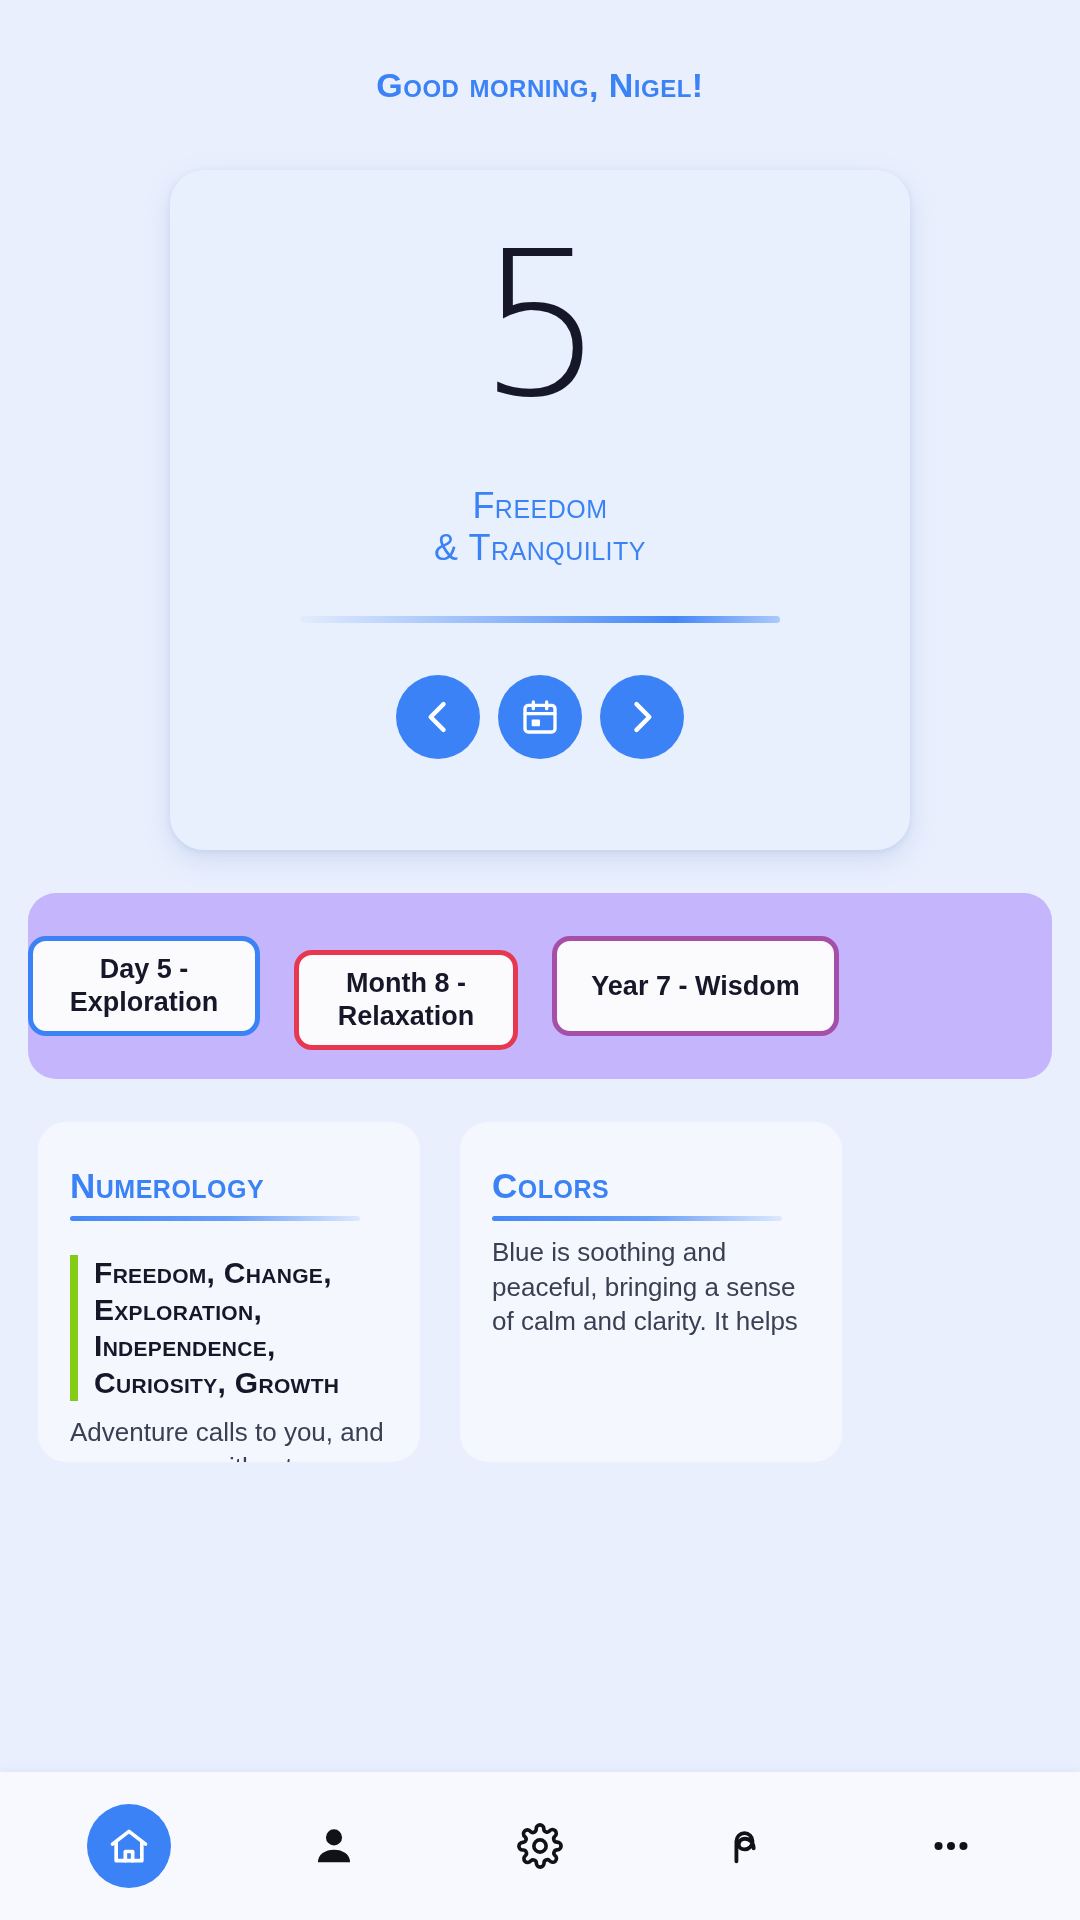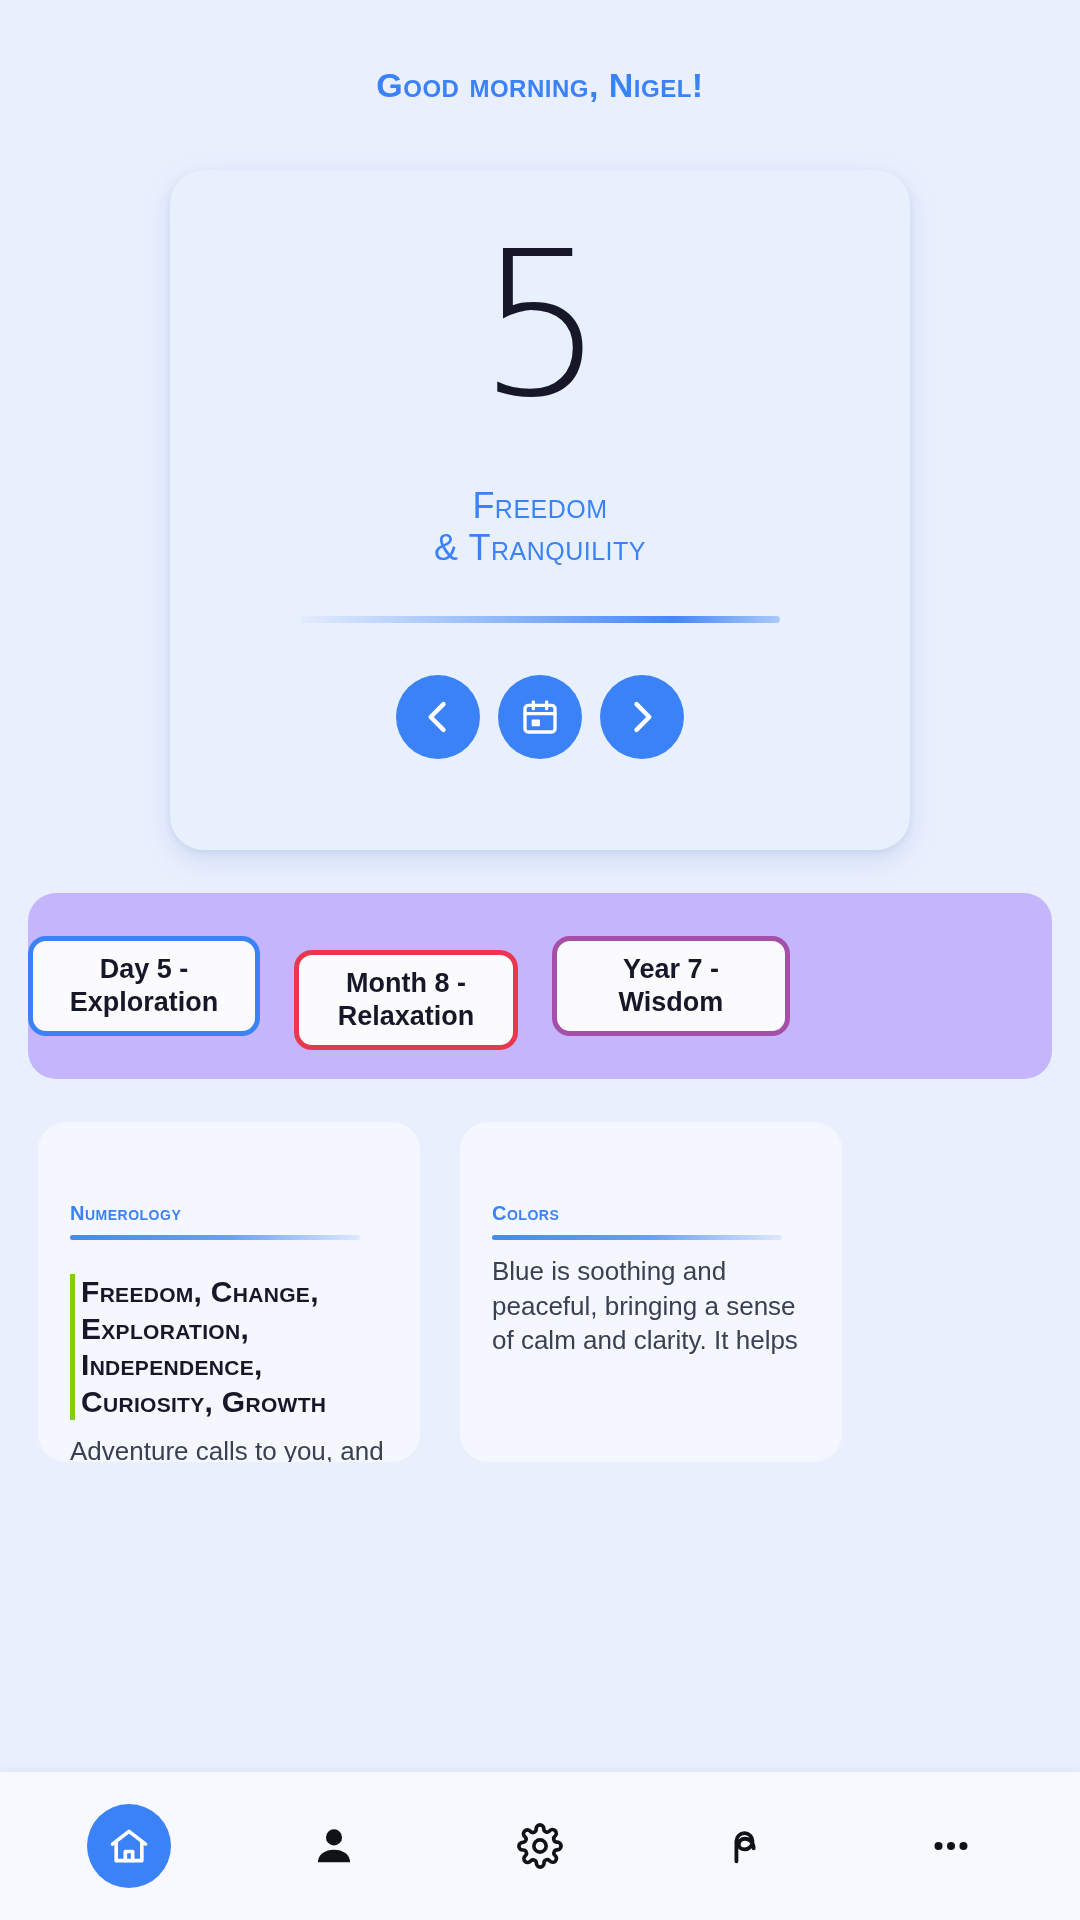--- a/index.html
+++ b/index.html
@@ -108,63 +108,62 @@
     justify-content:center;
     text-align:center;
     font-size:27px;
     font-weight:bold;
     color:#16182a;
     line-height:1.22;
     padding:0 22px;
   }
   .badge.b-day   { width:232px; border-color:#3b82f6; }
   .badge.b-month { width:224px; border-color:#e8384f;margin-top:28px; }
-  .badge.b-year  { width:238px; border-color:#a martial; }
+  .badge.b-year  { width:287px; border-color:#a martial; }
   .badge.b-year  { border-color:#a54fa8; }
 
   
   .info-row {
     position:absolute;
     left:38px; top:1122px;
     width:1004px;
     display:flex;
     gap:40px;
   }
   .info-card {
     width:382px;
     background:#f4f7fe;
     border-radius:28px;
     padding:44px 32px 0 32px;
     height:340px;
     overflow:hidden;
   }
   .info-title {
     color:#3b82f6;
-    font-size:20px;
+    font-size:35px;
     font-weight:bold;
     font-variant:small-caps;
     letter-spacing:0.5px;
     display:inline-block;
     padding-bottom:8px;
-    margin-top:36px;
   }
   .title-rule {
     height:5px;
     width:290px;
     border-radius:3px;
     margin-top:2px;
     background:linear-gradient(90deg,
       rgba(59,130,246,0.95) 0%,
       rgba(59,130,246,0.75) 55%,
       rgba(59,130,246,0.12) 100%);
   }
   .keywords {
     margin-top:34px;
-    border-left:5px solid #84cc16;
-    padding-left:6px;
+    border-left:8px solid #84cc16;
+    padding-left:16px;
     font-size:30px;
     font-weight:bold;
     font-variant:small-caps;
     color:#16182a;
     line-height:1.22;
     letter-spacing:0.3px;
   }
   .body-text {
     margin-top:14px;
     font-size:26px;

